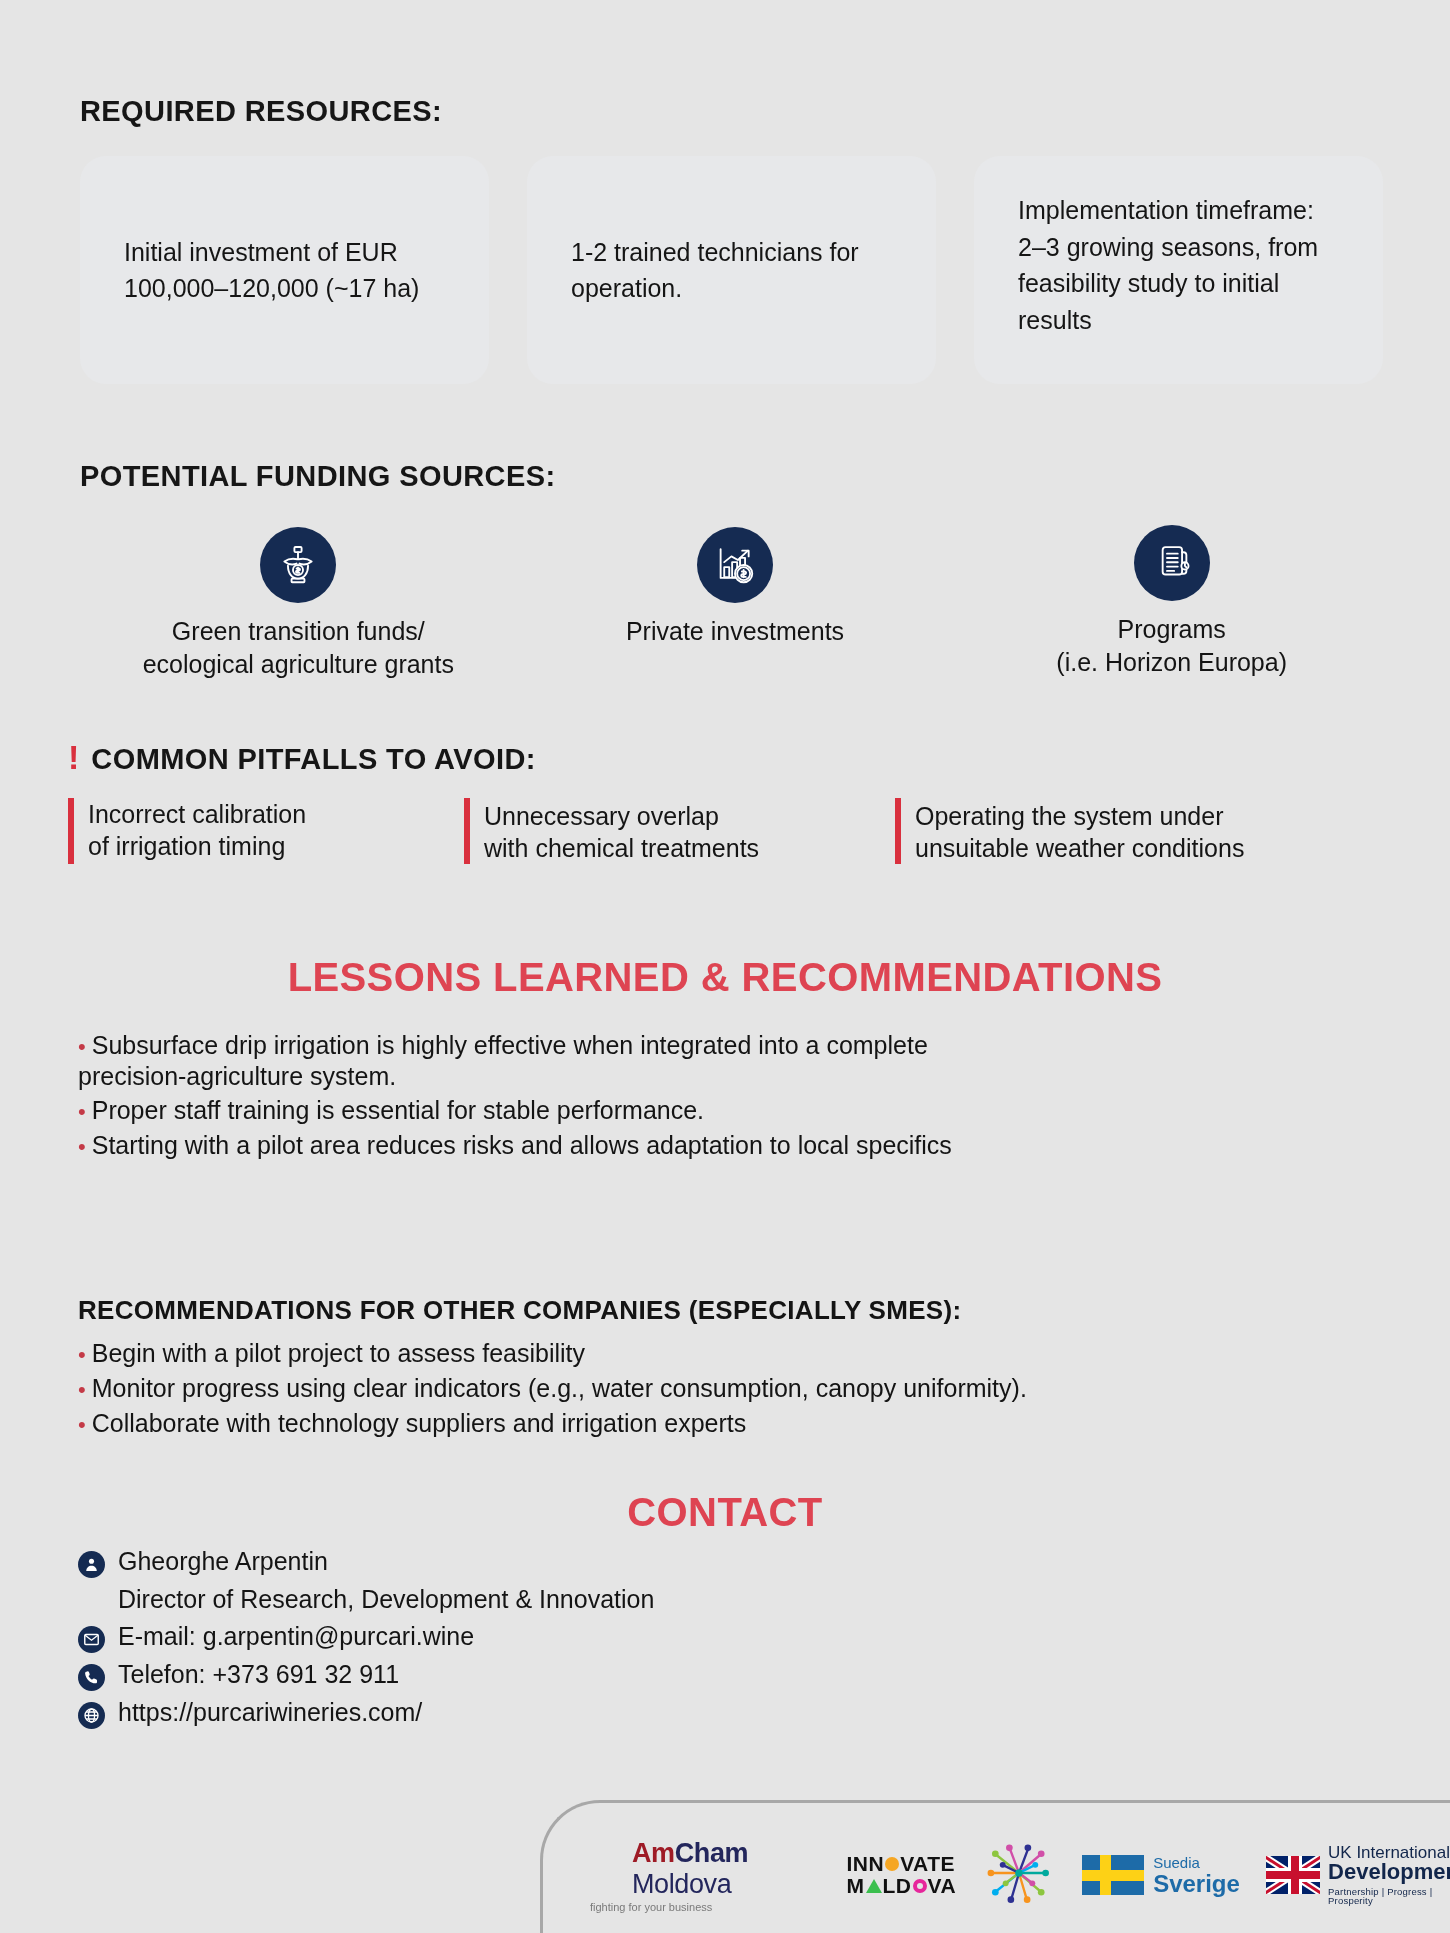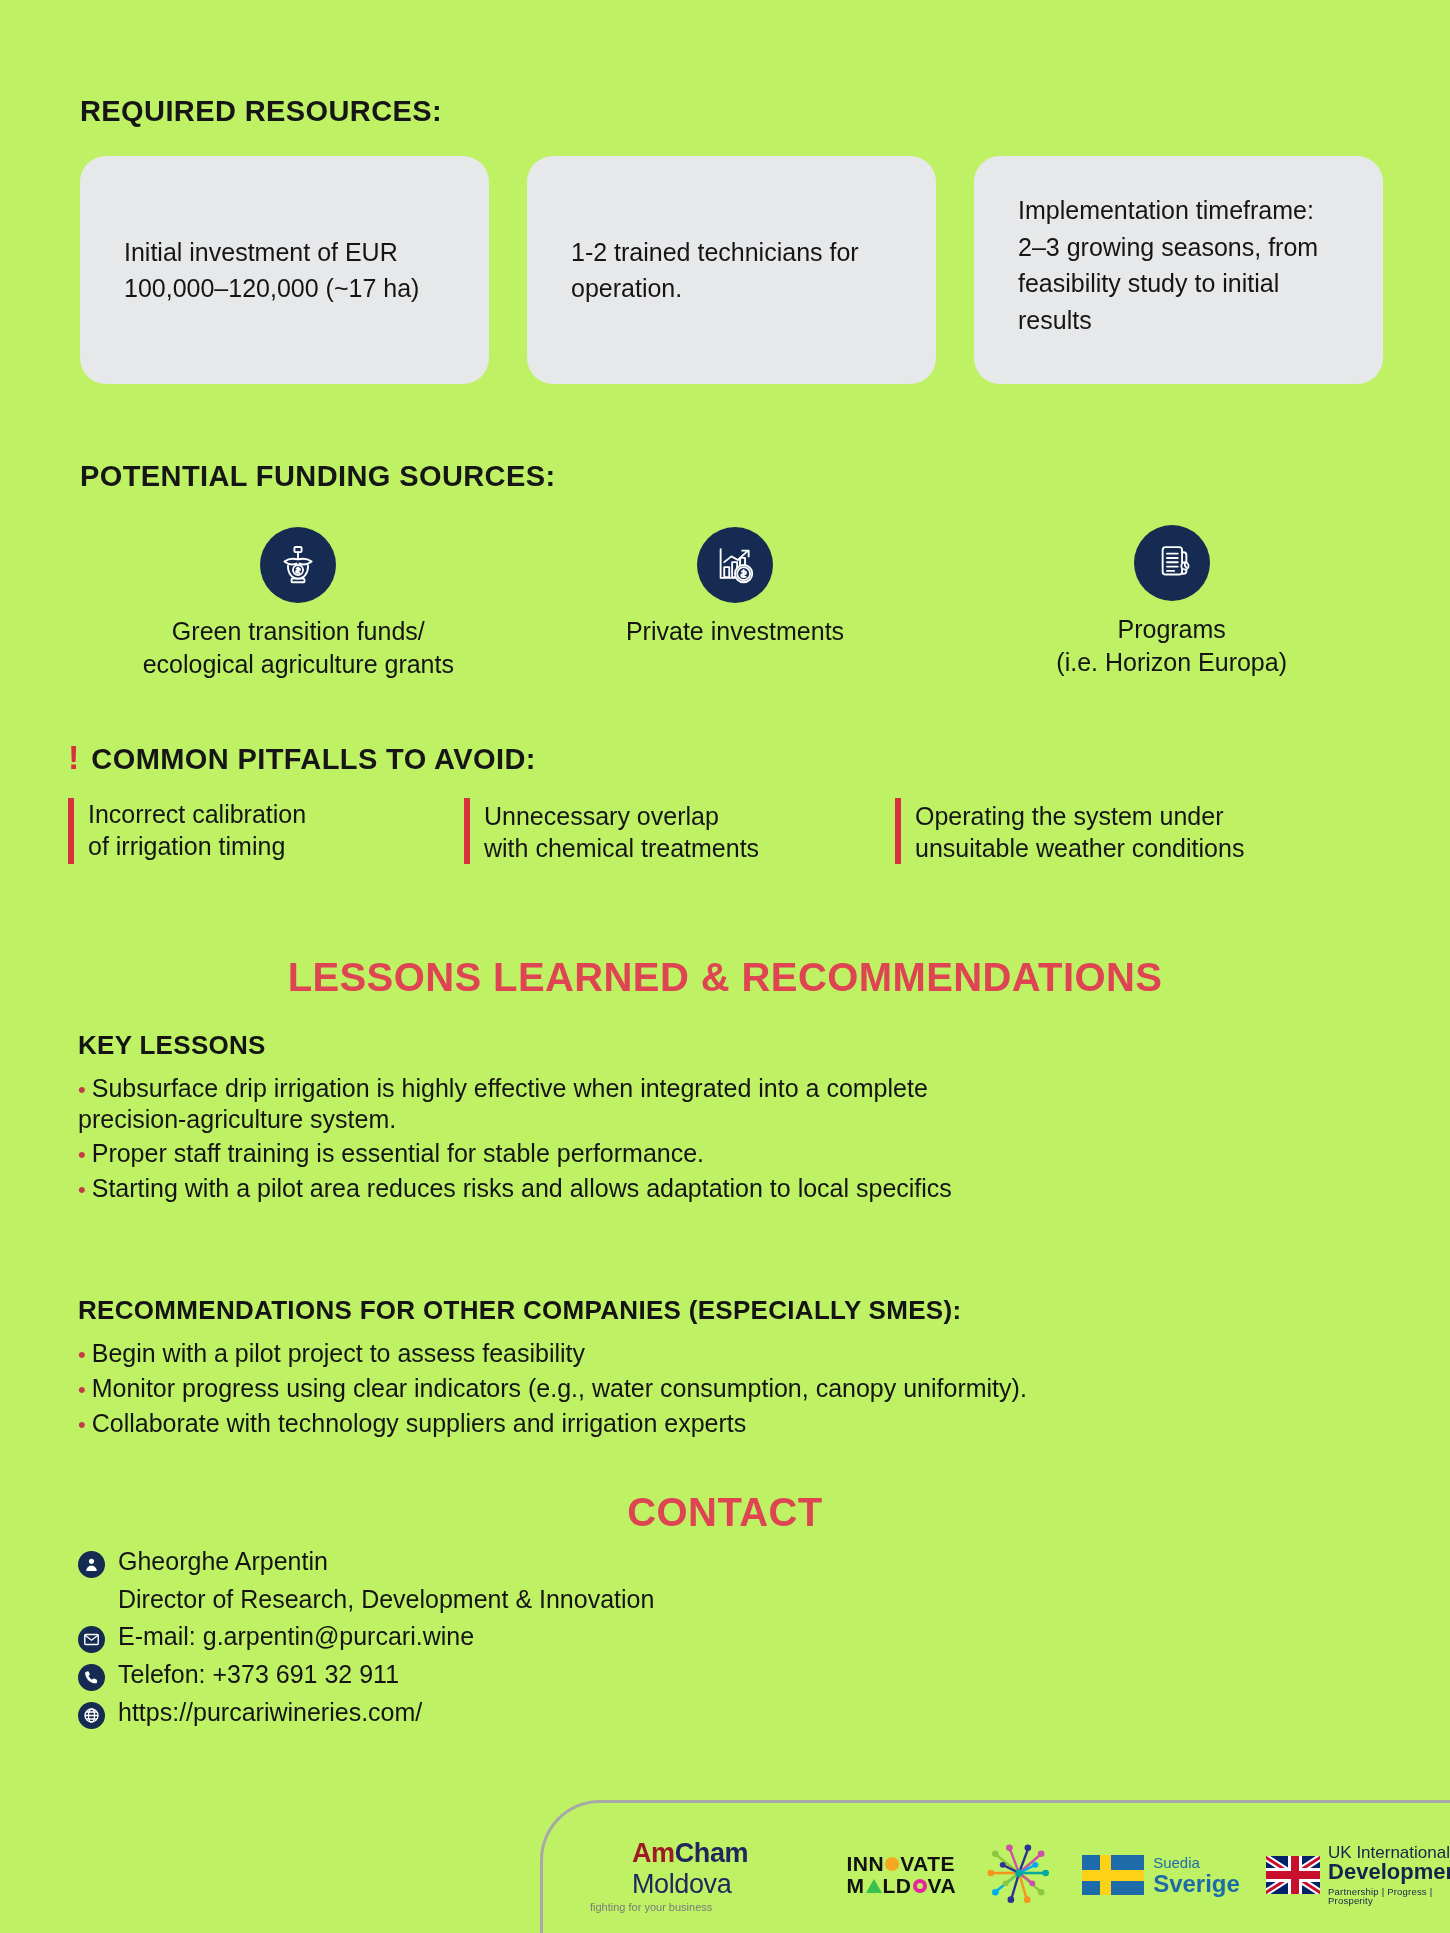--- a/index.html
+++ b/index.html
@@ -4,21 +4,21 @@
 <style>
   * { box-sizing: border-box; margin: 0; padding: 0; }
   html, body {
     width: 1450px;
     height: 1933px;
     background: #ffffff;
     font-family: "Liberation Sans", sans-serif;
     color: #111111;
     overflow: hidden;
   }
-  .page { position: relative; width: 1450px; height: 1933px; background:#bef264; }
+  .page { position: relative; width: 1450px; height: 1933px; background:#e5e5e5; }
 
   
   .sec-title {
     font-size: 29px;
     font-weight: bold;
     letter-spacing: .4px;
     color: #161616;
   }
 
   
@@ -352,21 +352,20 @@
         <div class="bar"></div>
         <div class="txt">Operating the system under
 unsuitable weather conditions</div>
       </div>
     </div>
   </section>
 
   <div id="lessons-banner" class="banner">LESSONS LEARNED &amp; RECOMMENDATIONS</div>
 
   <section id="key-lessons" class="block">
-    <h3>KEY LESSONS</h3>
     <ul class="bullets">
       <li><span class="dot">•</span><span>Subsurface drip irrigation is highly effective when integrated into a complete
 precision-agriculture system.</span></li>
       <li><span class="dot">•</span><span>Proper staff training is essential for stable performance.</span></li>
       <li><span class="dot">•</span><span>Starting with a pilot area reduces risks and allows adaptation to local specifics</span></li>
     </ul>
   </section>
 
   <section id="recommendations" class="block">
     <h3>RECOMMENDATIONS FOR OTHER COMPANIES (ESPECIALLY SMES):</h3>

